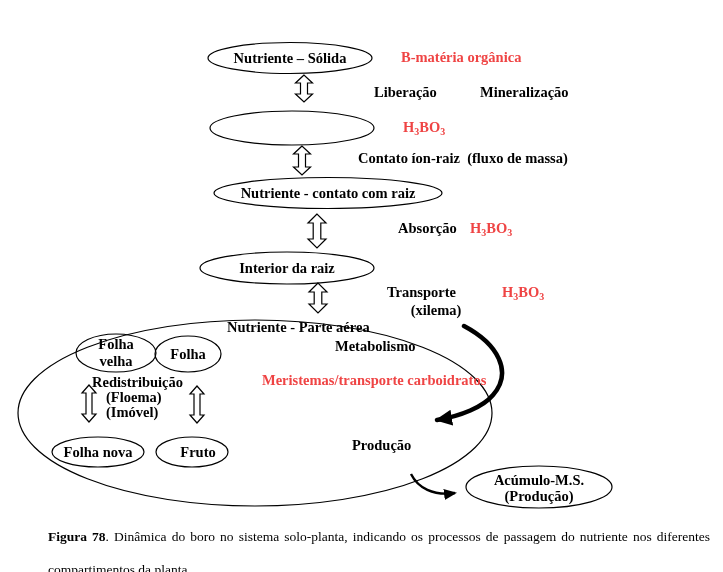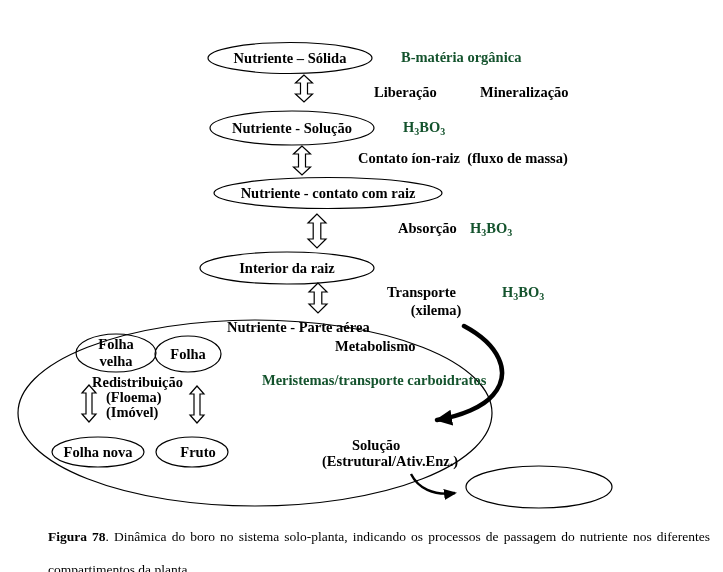--- a/index.html
+++ b/index.html
@@ -8,21 +8,21 @@
     font-family:"Liberation Serif","DejaVu Serif",serif; color:#000000; overflow:hidden;margin-left:15px;
   }
   svg.shapes { position:absolute; left:0; top:0; width:723px; height:572px; }
   .lbl {
     position:absolute; font-weight:bold; font-size:14.5px; line-height:17px;
     white-space:nowrap;
   }
   .node {
     transform:translate(-50%,-50%); text-align:center; white-space:pre-line;
   }
-  .red { color:#14532d; }
+  .red { color:#ef4444; }
   .pre { white-space:pre; }
   .cen { transform:translateX(-50%); }
   .sub { font-size:10px; vertical-align:-3px; }
   .caption {
     position:absolute; left:33px; top:520px; width:662px;
     font-size:13.5px; line-height:33px; text-align:justify; font-weight:normal;
   }
   .caption .b { font-weight:bold; }
   ellipse { fill:none; stroke:#000000; stroke-width:1.2; }
   .dblarrow { fill:#ffffff; stroke:#000000; stroke-width:1.2; }
@@ -60,28 +60,29 @@
     <polygon class="dblarrow" points="303,283 294,292 299.2,292 299.2,304 294,304 303,313 312,304 306.8,304 306.8,292 312,292"></polygon>
     <polygon class="dblarrow" points="74,385 67,393 71,393 71,414 67,414 74,422 81,414 77,414 77,393 81,393"></polygon>
     <polygon class="dblarrow" points="182,386 175,394 179,394 179,415 175,415 182,423 189,415 185,415 185,394 189,394"></polygon>
 
     <path class="curve" stroke-width="4.5" stroke-linecap="round" marker-end="url(#mh-big)" d="M449,326 C483,344 498,372 478,395 C468,407 446,416 422,420"></path>
 
     <path class="curve" stroke-width="2.4" marker-end="url(#mh-small)" d="M396,474 C403,488 418,496 440,493"></path>
   </svg>
 
   <div class="lbl node" style="left:275px;top:58px">Nutriente – Sólida</div>
-  <div class="lbl node" style="left:277px;top:128px">Nutriente - Solução</div>
   <div class="lbl node" style="left:313px;top:193px">Nutriente - contato com raiz</div>
   <div class="lbl node" style="left:272px;top:268px">Interior da raiz</div>
   <div class="lbl node" style="left:101px;top:353px">Folha
 velha</div>
   <div class="lbl node" style="left:173px;top:354px">Folha</div>
   <div class="lbl node" style="left:83px;top:452px">Folha nova</div>
   <div class="lbl node" style="left:183px;top:452px">Fruto</div>
+  <div class="lbl node" style="left:524px;top:488px;line-height:16px">Acúmulo-M.S.
+(Produção)</div>
 
   <div class="lbl red" style="left:386px;top:49px">B-matéria orgânica</div>
   <div class="lbl" style="left:359px;top:84px">Liberação</div>
   <div class="lbl" style="left:465px;top:84px">Mineralização</div>
 
   <div class="lbl red" style="left:388px;top:119px"><span>H</span><span class="sub">3</span><span>BO</span><span class="sub">3</span></div>
 
   <div class="lbl pre" style="left:343px;top:150px">Contato íon-raiz  (fluxo de massa)</div>
 
   <div class="lbl" style="left:383px;top:220px">Absorção</div>
@@ -92,18 +93,17 @@
   <div class="lbl cen" style="left:421px;top:302px">(xilema)</div>
 
   <div class="lbl" style="left:212px;top:319px">Nutriente - Parte aérea</div>
   <div class="lbl" style="left:320px;top:338px">Metabolismo</div>
   <div class="lbl red" style="left:247px;top:372px">Meristemas/transporte carboidratos</div>
 
   <div class="lbl" style="left:77px;top:374px">Redistribuição</div>
   <div class="lbl" style="left:91px;top:389px">(Floema)</div>
   <div class="lbl" style="left:91px;top:404px">(Imóvel)</div>
 
-  <div class="lbl" style="left:337px;top:437px">Solução</div>
-  <div class="lbl" style="left:307px;top:453px">(Estrutural/Ativ.Enz.)</div>
+  <div class="lbl" style="left:337px;top:437px">Produção</div>
 
   <div class="caption"><span class="b">Figura 78</span><span>. Dinâmica do boro no sistema solo-planta, indicando os processos de passagem do nutriente nos diferentes compartimentos da planta.</span></div>
 
 </div>
 
 </body></html>

